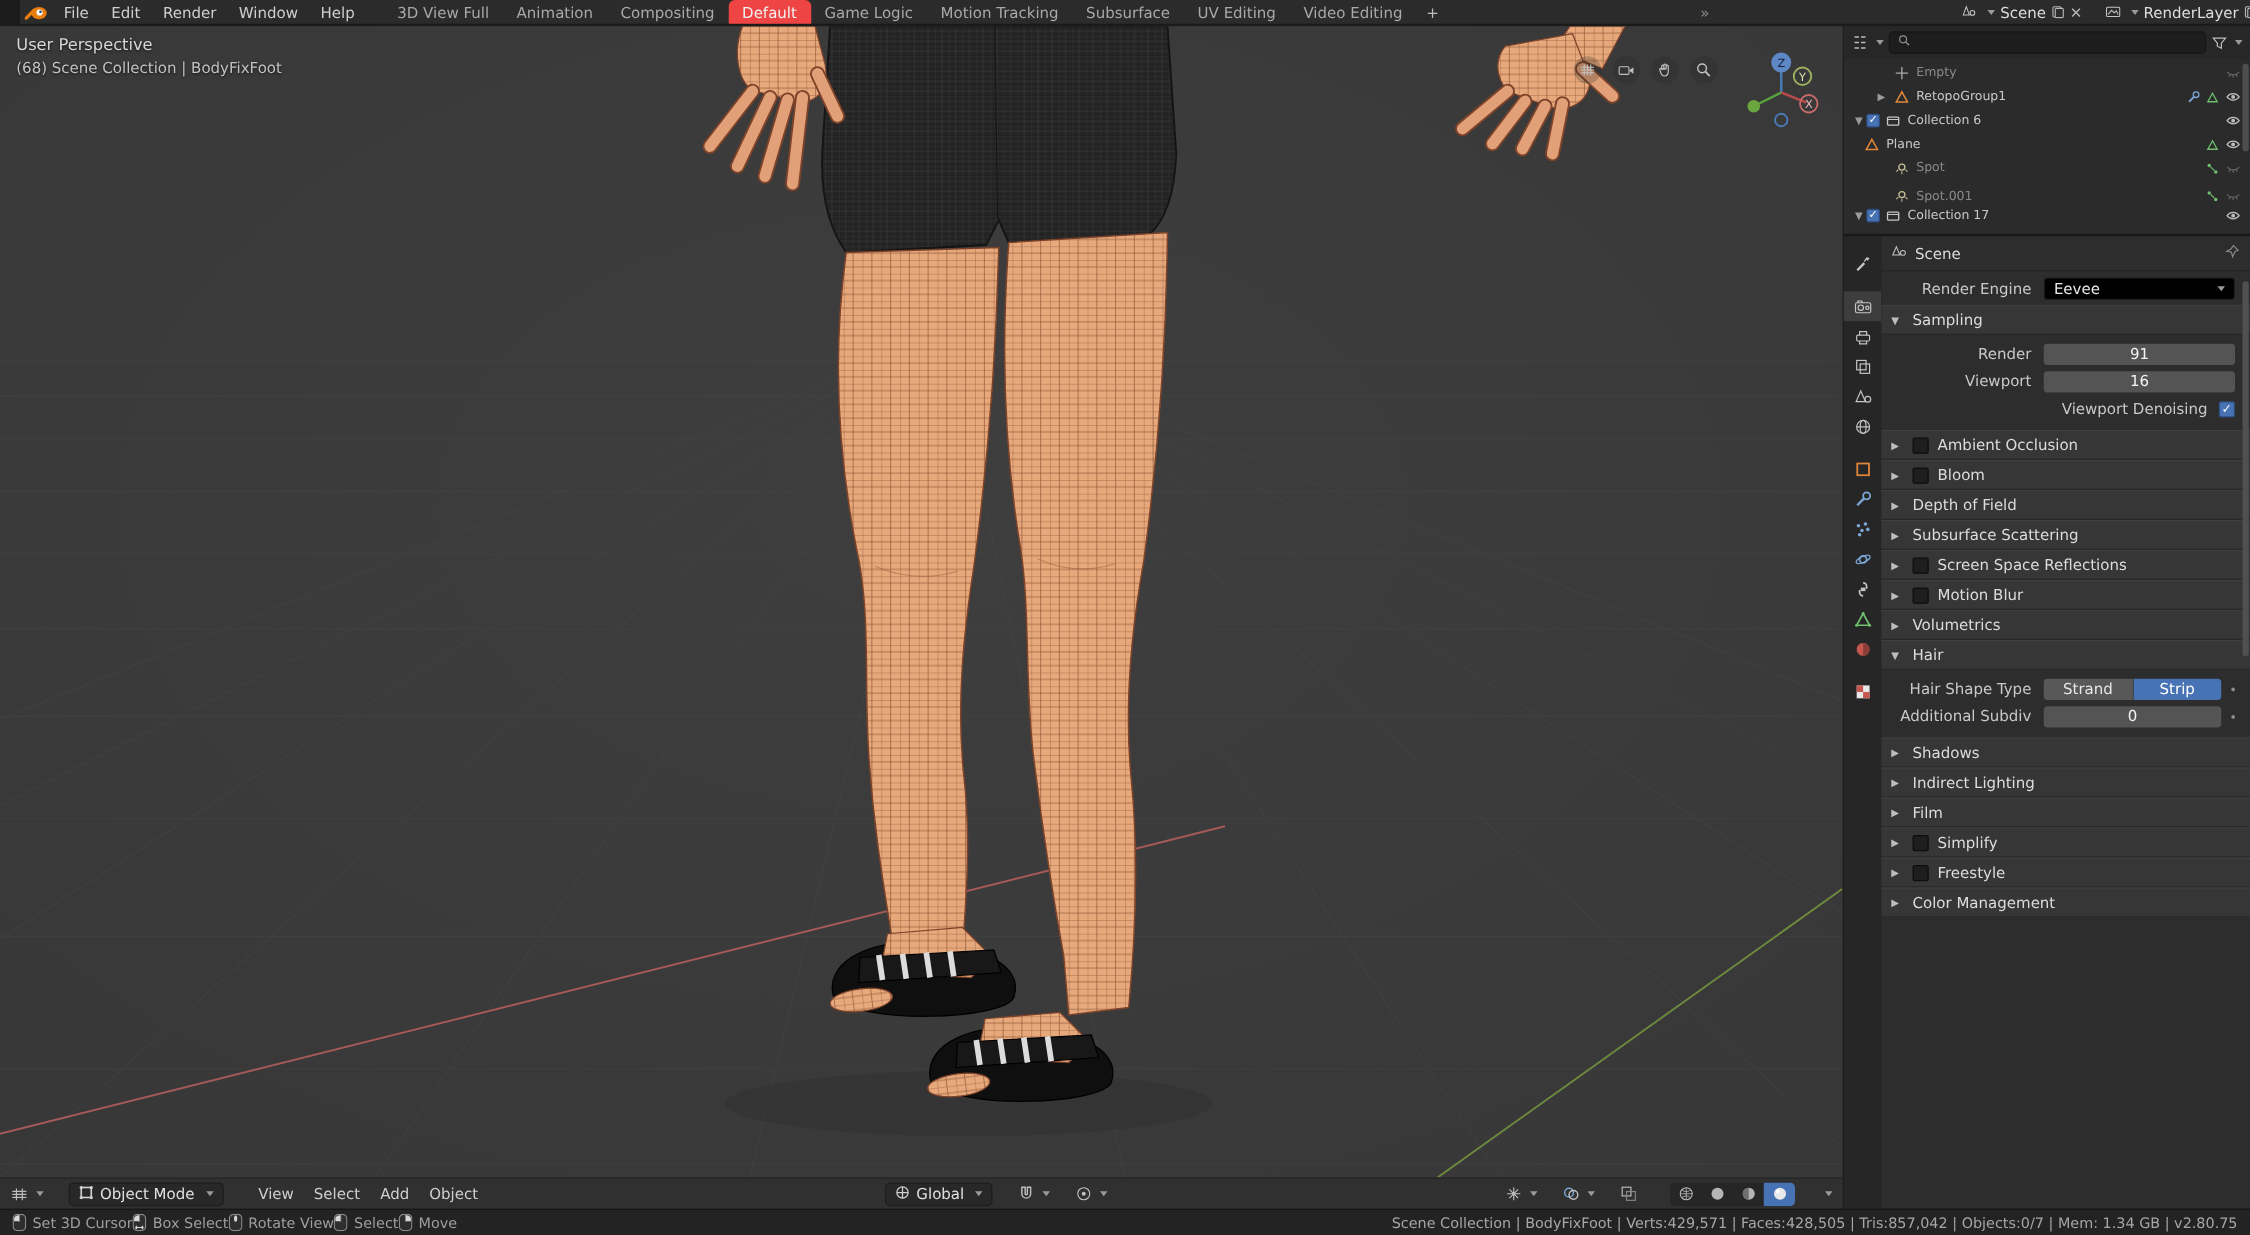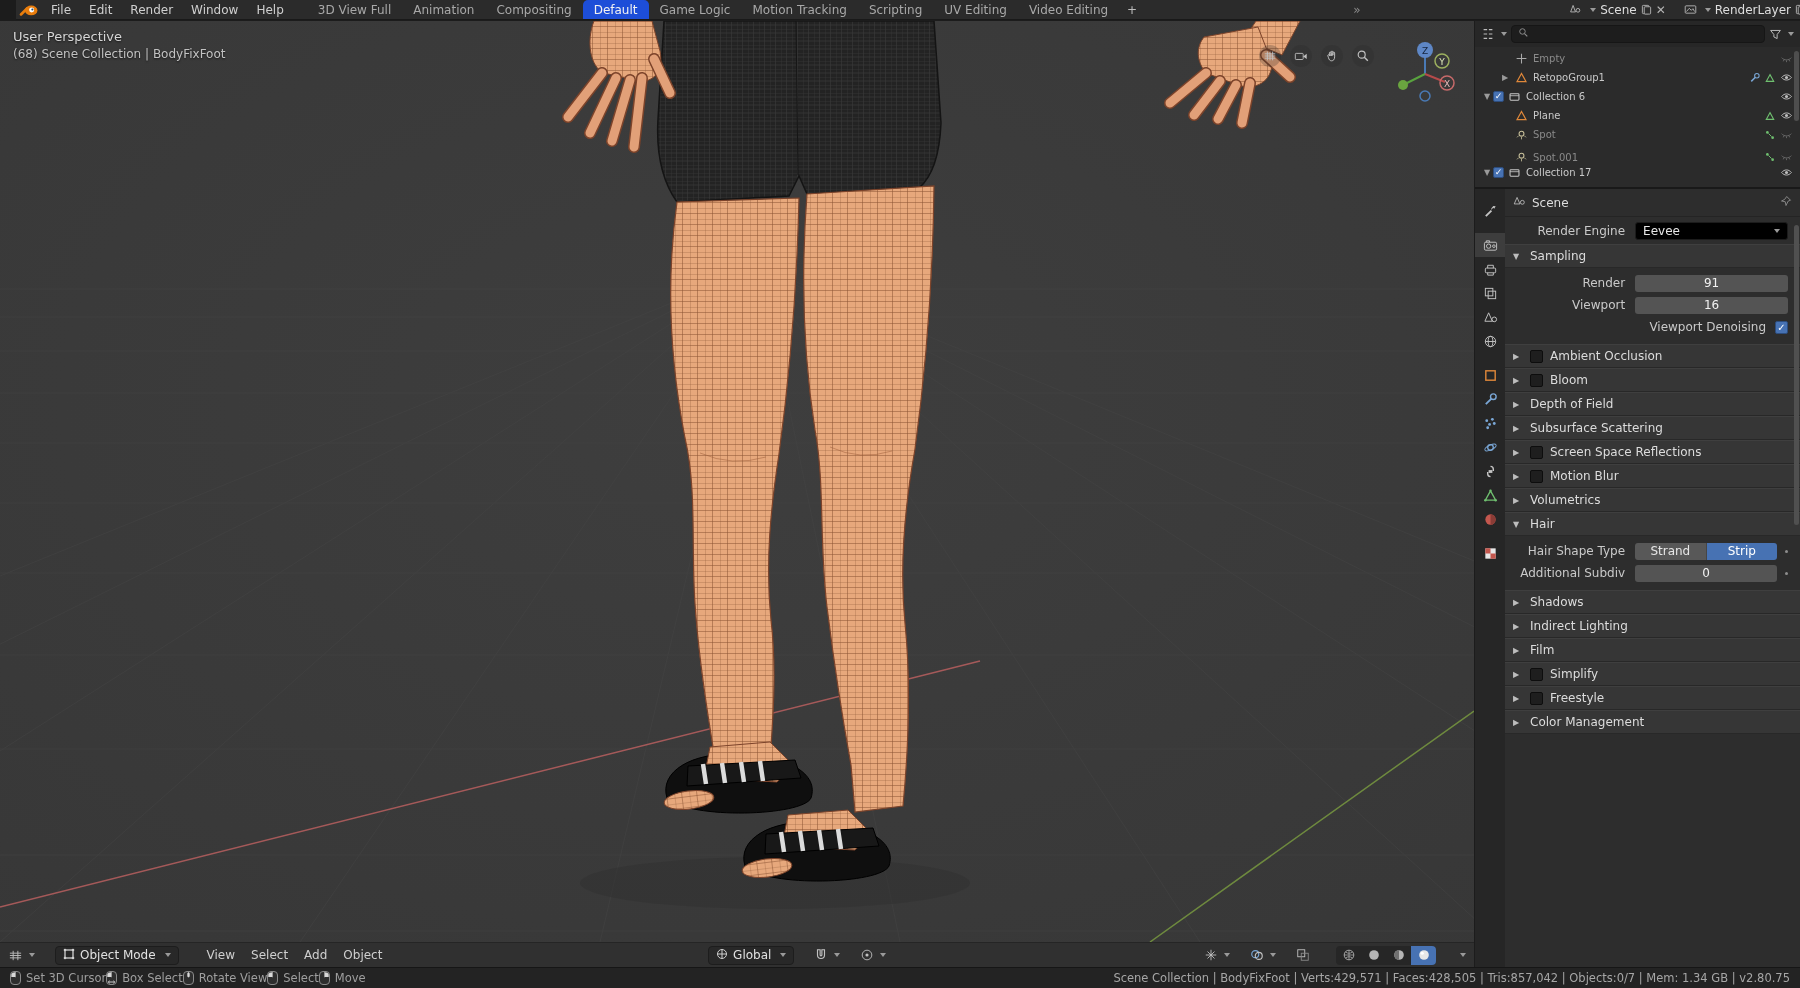--- a/index.html
+++ b/index.html
@@ -14,21 +14,21 @@
   }
   .chev { display:inline-block; width:0; height:0; border-left:3.5px solid transparent; border-right:3.5px solid transparent; border-top:4px solid #9a9a9a; margin-left:4px; }
 
   
   #topbar { position:absolute; left:16px; top:0; width:1800px; height:20px; background:#2b2b2b; border-bottom:1px solid #191919; display:flex; align-items:center; }
   #logo { width:26px; height:20px; display:flex; align-items:center; justify-content:center; }
   #app-menus { display:flex; height:100%; }
   .menu-item { padding:0 9px; height:100%; display:flex; align-items:center; color:#cfcfcf; cursor:default; }
   #ws-tabs { display:flex; height:100%; margin-left:14px; }
   .ws-tab { padding:0 11px; height:100%; display:flex; align-items:center; color:#a8a8a8; border-radius:5px 5px 0 0; }
-  .ws-tab.active { background:#1d4ed8; color:#f2f2f2; }
+  .ws-tab.active { background:#ef4444; color:#f2f2f2; }
   .ws-add { padding:0 8px; color:#bdbdbd; display:flex; align-items:center; }
   .pill { display:flex; align-items:center; gap:0; background:#303030; border:1px solid #1d1d1d; border-radius:4px; padding:1px 9px; color:#dddddd; height:16px;margin-top:40px; }
   #export-group { display:flex; align-items:center; gap:6px; margin-left:auto; }
   #topbar-right { display:flex; align-items:center; gap:18px; margin-left:auto; padding-right:10px; }
   .db-cluster { display:flex; align-items:center; gap:4px; color:#dedede; }
   .mini-ic { display:flex; align-items:center; }
 
   
   #viewport { position:absolute; left:0; top:21px; width:1474px; height:946px; background:#3a3a3a; overflow:hidden; }
   #vp-overlay { position:absolute; left:13px; top:8px; text-shadow:0 1px 2px rgba(0,0,0,.65); pointer-events:none; }
@@ -119,21 +119,21 @@
       <div class="menu-item">Window</div>
       <div class="menu-item">Help</div>
     </div>
   <div id="ws-tabs">
       <div class="ws-tab">3D View Full</div>
       <div class="ws-tab">Animation</div>
       <div class="ws-tab">Compositing</div>
       <div class="ws-tab active">Default</div>
       <div class="ws-tab">Game Logic</div>
       <div class="ws-tab">Motion Tracking</div>
-      <div class="ws-tab">Scripting</div>
+      <div class="ws-tab">Subsurface</div>
       <div class="ws-tab">UV Editing</div>
       <div class="ws-tab">Video Editing</div>
     </div>
   <div class="ws-add">+</div>
 
   <div id="export-group">
     <div class="pill">
       <span class="mini-ic">
           <svg width="11" height="11" viewBox="0 0 12 12">
             <rect x="1" y="3.5" width="7" height="7" rx="1" fill="#d9822b"></rect>
@@ -527,21 +527,21 @@
           </span>
           <span class="lbl">Collection 6</span>
           <span class="ol-extras"></span>
           <span class="ol-eye">
             <svg width="13" height="13" viewBox="0 0 16 16">
               <path d="M2 8c3.2-4.2 8.8-4.2 12 0c-3.2 4.2-8.8 4.2-12 0Z" fill="none" stroke="#bdbdbd" stroke-width="1.2"></path>
               <circle cx="8" cy="8" r="1.9" fill="#bdbdbd"></circle>
             </svg>
           </span>
         </div>
-        <div class="ol-row" style="padding-left: 24px;">
+        <div class="ol-row" style="">
           <span class="ol-exp"></span>
           <span class="mini-ic" style="margin-left: 4px;">
             <svg width="13" height="13" viewBox="0 0 16 16">
               <path d="M8 3 L13.5 13 H2.5 Z" fill="none" stroke="#e0883a" stroke-width="1.5"></path>
             </svg>
           </span>
           <span class="lbl">Plane</span>
           <span class="ol-extras">
             <span class="mini-ic">
               <svg width="12" height="12" viewBox="0 0 16 16">

